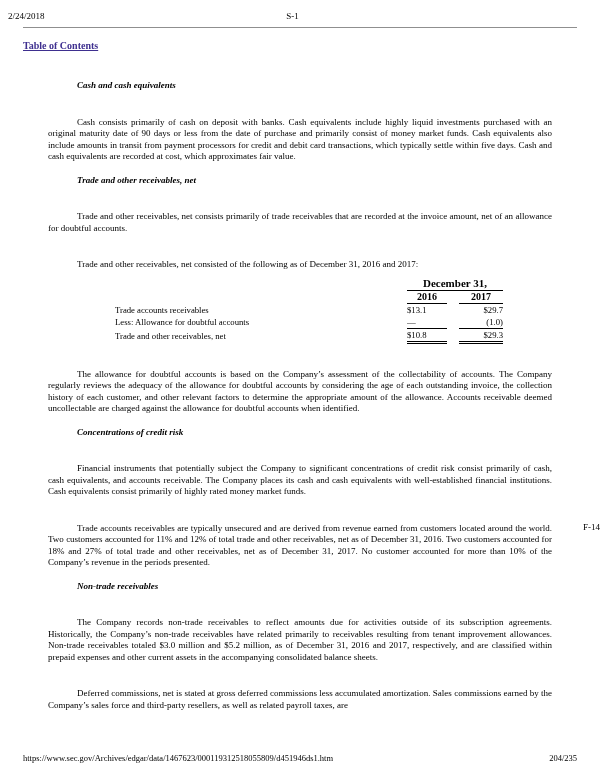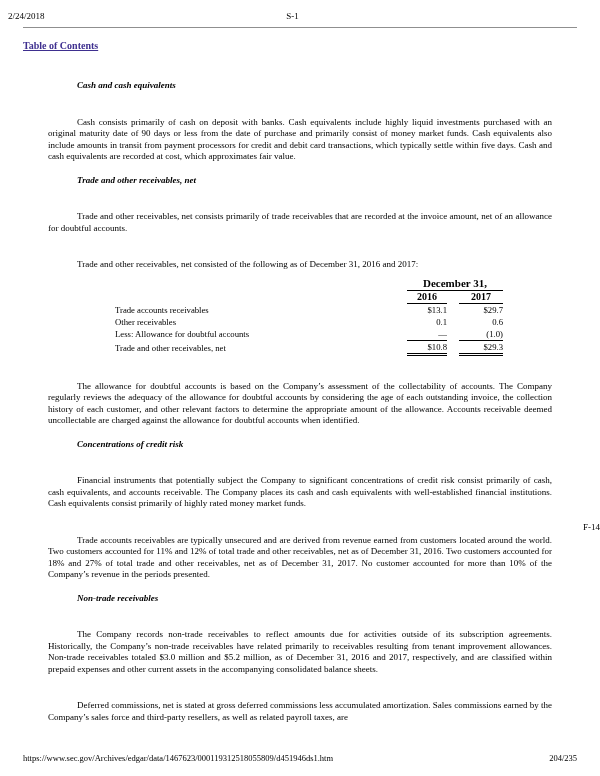--- a/index.html
+++ b/index.html
@@ -49,21 +49,21 @@
   }
 
   
   table.fin {
     margin: 7px 0 0 67px;
     border-collapse: collapse;
     font-size: 8.7px; line-height: 11px;
   }
   table.fin td, table.fin th { padding: 0; vertical-align: bottom; white-space: nowrap; }
   table.fin .lbl { width: 292px; text-align: left; font-weight: normal; }
-  table.fin .num { width: 40px; text-align: right; }
+  table.fin .num { width: 40px; }
   table.fin .num2 { width: 44px; text-align: right; }
   table.fin .gap { width: 12px; }
   table.fin th.grp {
     font-size: 11px; font-weight: bold; text-align: center;
     border-bottom: 1px solid #000; padding: 0 2px 1px 2px;
   }
   table.fin th.col {
     font-size: 10px; font-weight: bold; text-align: center;
     border-bottom: 1px solid #000; padding-bottom: 1px;
   }
@@ -114,26 +114,20 @@
           <th class="col num2">2017</th>
         </tr>
       </thead>
       <tbody>
         <tr class="body-row">
           <td class="lbl">Trade accounts receivables</td>
           <td class="num v">$13.1</td>
           <td class="gap"></td>
           <td class="num2 v">$29.7</td>
         </tr>
-        <tr class="body-row">
-          <td class="lbl">Other receivables</td>
-          <td class="num v">0.1</td>
-          <td class="gap"></td>
-          <td class="num2 v">0.6</td>
-        </tr>
         <tr class="body-row subtotal">
           <td class="lbl">Less: Allowance for doubtful accounts</td>
           <td class="num v">—</td>
           <td class="gap"></td>
           <td class="num2 v">(1.0)</td>
         </tr>
         <tr class="body-row total">
           <td class="lbl">Trade and other receivables, net</td>
           <td class="num v">$10.8</td>
           <td class="gap"></td>

